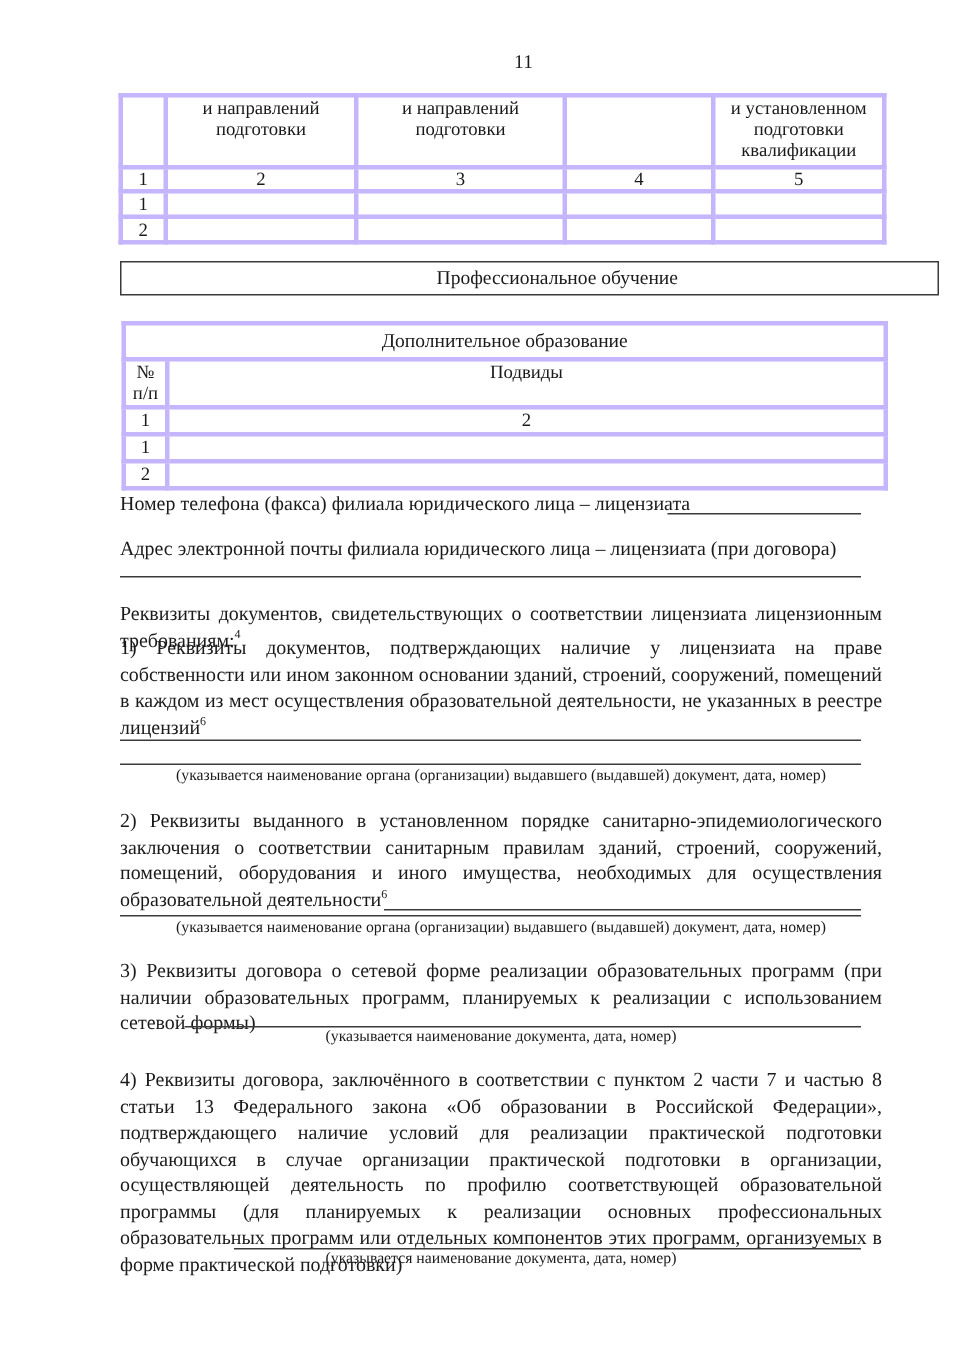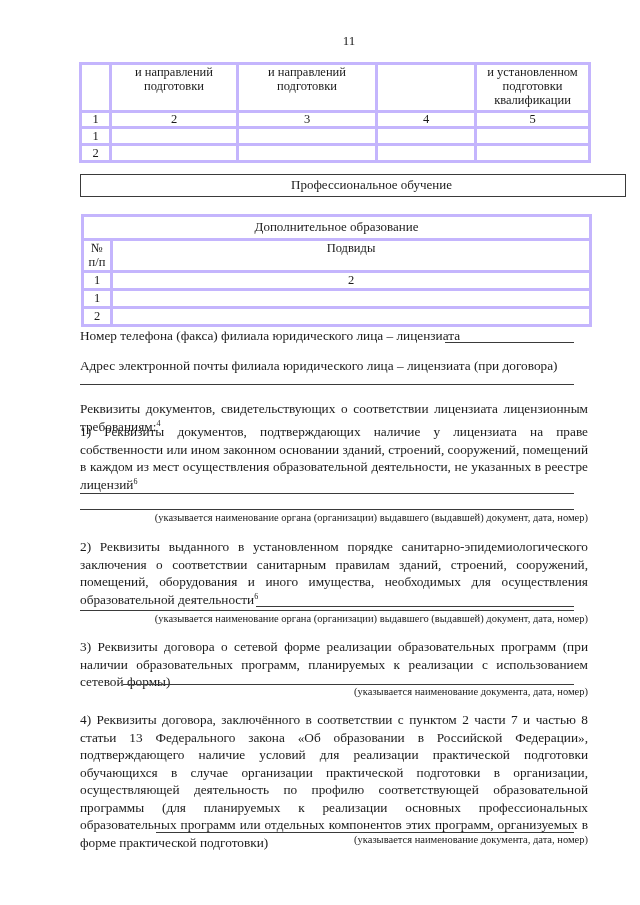--- a/index.html
+++ b/index.html
@@ -15,21 +15,21 @@
   .t1 td.n { height:13px; line-height:13px; }
   .t1 td.e { height:14px; }
   .box { left:80px; top:174px; width:507px; height:21px; border:1px solid #3a3a3a;
          text-align:center; font-size:13px; line-height:20px;padding-left:37px; }
   .t2 { left:70px; top:214px; width:508px;margin-left:11px; }
   .t2 td.title { height:21px; line-height:20px; font-size:13px; }
   .t2 td.h { height:29px; line-height:14px; }
   .t2 td.r { height:15px; line-height:15px; }
   .p { left:80px; width:508px; font-size:13.3px; line-height:17.5px; text-align:justify; }
   .ul { position:absolute; border-bottom:1px solid #3a3a3a; height:0; }
-  .cap { position:absolute; left:80px; width:508px; text-align:right; font-size:10.5px; }
+  .cap { position:absolute; left:80px; width:508px; text-align:center; font-size:10.5px; }
   sup { font-size:8px; line-height:0; vertical-align:super; }
 </style>
 </head>
 <body>
 
 <div class="abs page-num">11</div>
 
 <table class="t1">
   <colgroup>
       <col style="width:30px">

